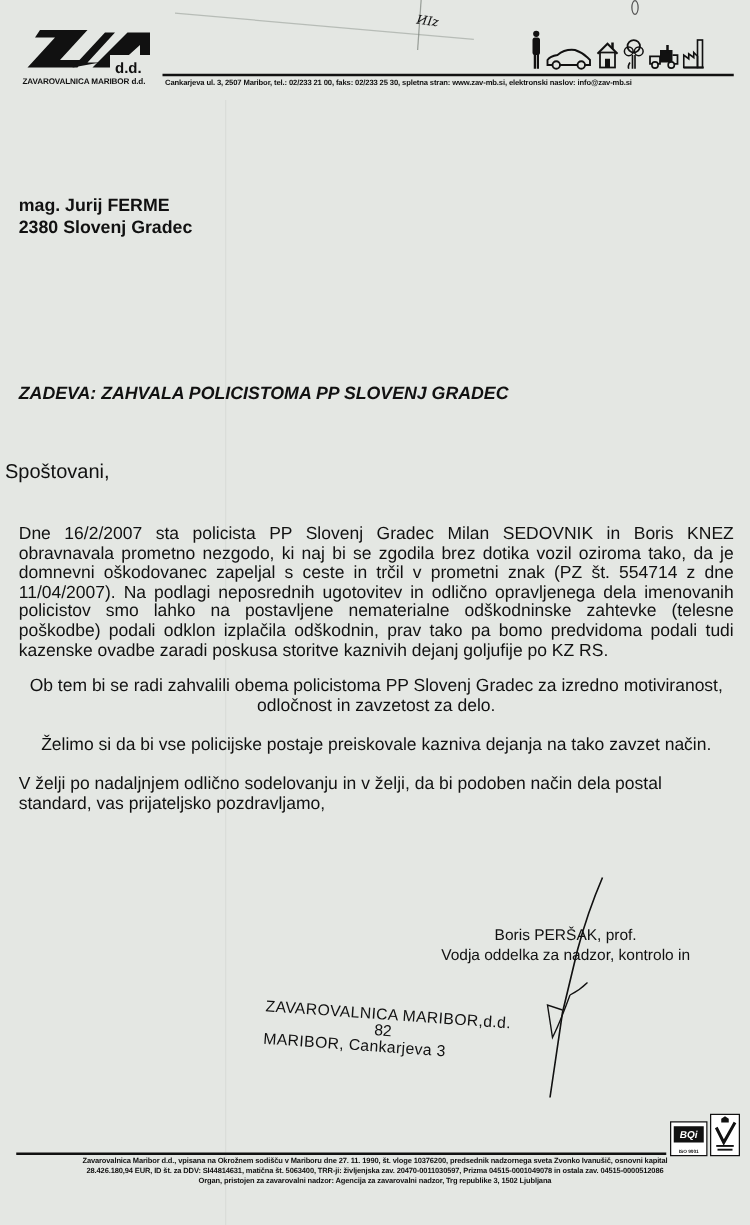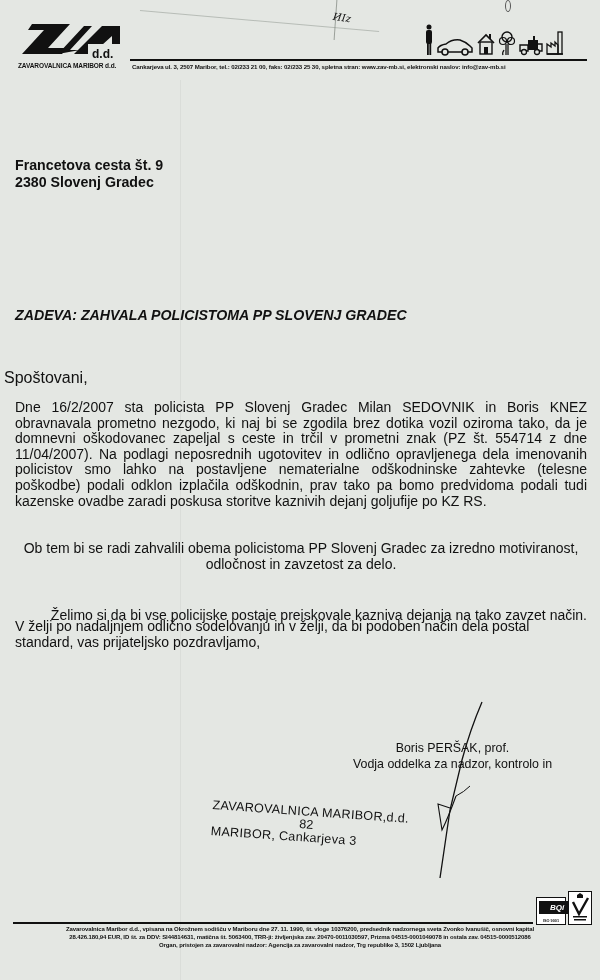--- a/index.html
+++ b/index.html
@@ -25,39 +25,39 @@
   .icons svg { display:block; }
 
   
   .recipient { left:15px; top:157px; font-size:14.2px; font-weight:bold; line-height:17px; }
 
   
   .subject { left:15px; top:307px; font-size:14.2px; font-weight:bold;font-style:italic; }
 
   .salutation { left:4px; top:369px; font-size:16px; }
   .para { left:15px; width:572px; font-size:14px; line-height:15.6px; text-align:justify; }
-  .p1 { top:400px; }
+  .p1 { top:419px; }
   .p2 { top:541px; text-align:center; }
-  .p3 { top:588px; text-align:right;margin-top:20px; }
+  .p3 { top:588px; text-align:center; }
   .p4 { top:619px; text-align:left; width:530px; }
 
   .signer { left:330px; top:741px; width:245px; text-align:center; font-size:12.4px; line-height:15.5px; }
   .signature { left:420px; top:700px; width:70px; height:180px; }
 
   .stamp { left:213px; top:798px; font-size:12.6px; transform:rotate(4deg); transform-origin:left top; width:220px; }
   .stamp .l1 { letter-spacing:.3px; }
   .stamp .l2 { padding-left:88px; margin-top:-1px; }
   .stamp .l3 { letter-spacing:.3px; margin-top:-1px; }
 
   
   .footer-rule { left:13px; top:922px; width:520px; height:2px; background:#111; }
   .footer { left:8px; top:925px; width:584px; text-align:center; font-size:6px; line-height:8px; font-weight:bold; letter-spacing:-.1px; }
   .cert { left:536px; top:897px; display:flex; gap:2px; }
   .cert-box { width:28px; height:26px; border:1px solid #111; background:#fff; position:relative; }
-  .cert-box .inner { position:absolute; left:2px; top:3px; width:36px; height:13px; background:#111; color:#fff; font-size:8px; font-weight:bold; text-align:center; line-height:13px; font-style:italic; }
+  .cert-box .inner { position:absolute; left:2px; top:3px; width:24px; height:13px; background:#111; color:#fff; font-size:8px; font-weight:bold; text-align:center; line-height:13px; font-style:italic; }
   .cert-box .sub { position:absolute; left:0; bottom:1px; width:100%; text-align:center; font-size:3.8px; font-weight:bold; }
   .cert-check { width:22px; height:32px; border:1px solid #111; background:#fff; position:relative; margin-top:-6px; }
 </style>
 </head>
 <body>
 
 <div class="abs scan-line1"></div>
 <div class="abs scan-line2"></div>
 <div class="abs scan-vert"></div>
 <div class="abs handmark">ИIz</div>
@@ -106,21 +106,21 @@
     <circle cx="19" cy="18" r="2.5" fill="#e4e7e3" stroke="#111" stroke-width="1.3"></circle>
   </svg>
   <svg width="18" height="26" viewBox="0 0 18 26">
     <rect x="12" y="2" width="4" height="22" fill="none" stroke="#111" stroke-width="1.3"></rect>
     <path d="M1,24 L1,14 L5,17 L5,13 L9,16 L9,12 L12,15 L12,24 Z" fill="none" stroke="#111" stroke-width="1.3"></path>
     <line x1="1" y1="24" x2="17" y2="24" stroke="#111" stroke-width="1.6"></line>
   </svg>
 </div>
 
 <div class="abs recipient">
-  <div>Francetova cesta št. 9</div>
+  <div>mag. Jurij FERME</div>
   <div>2380 Slovenj Gradec</div>
 </div>
 
 <div class="abs subject">ZADEVA: ZAHVALA POLICISTOMA PP SLOVENJ GRADEC</div>
 <div class="abs salutation">Spoštovani,</div>
 
 <div class="abs para p1">Dne 16/2/2007 sta policista PP Slovenj Gradec Milan SEDOVNIK in Boris KNEZ obravnavala prometno nezgodo, ki naj bi se zgodila brez dotika vozil oziroma tako, da je domnevni oškodovanec zapeljal s ceste in trčil v prometni znak (PZ št. 554714 z dne 11/04/2007). Na podlagi neposrednih ugotovitev in odlično opravljenega dela imenovanih policistov smo lahko na postavljene nematerialne odškodninske zahtevke (telesne poškodbe) podali odklon izplačila odškodnin, prav tako pa bomo predvidoma podali tudi kazenske ovadbe zaradi poskusa storitve kaznivih dejanj goljufije po KZ RS.</div>
 <div class="abs para p2">Ob tem bi se radi zahvalili obema policistoma PP Slovenj Gradec za izredno motiviranost, odločnost in zavzetost za delo.</div>
 <div class="abs para p3">Želimo si da bi vse policijske postaje preiskovale kazniva dejanja na tako zavzet način.</div>
 <div class="abs para p4">V želji po nadaljnjem odlično sodelovanju in v želji, da bi podoben način dela postal standard, vas prijateljsko pozdravljamo,</div>

